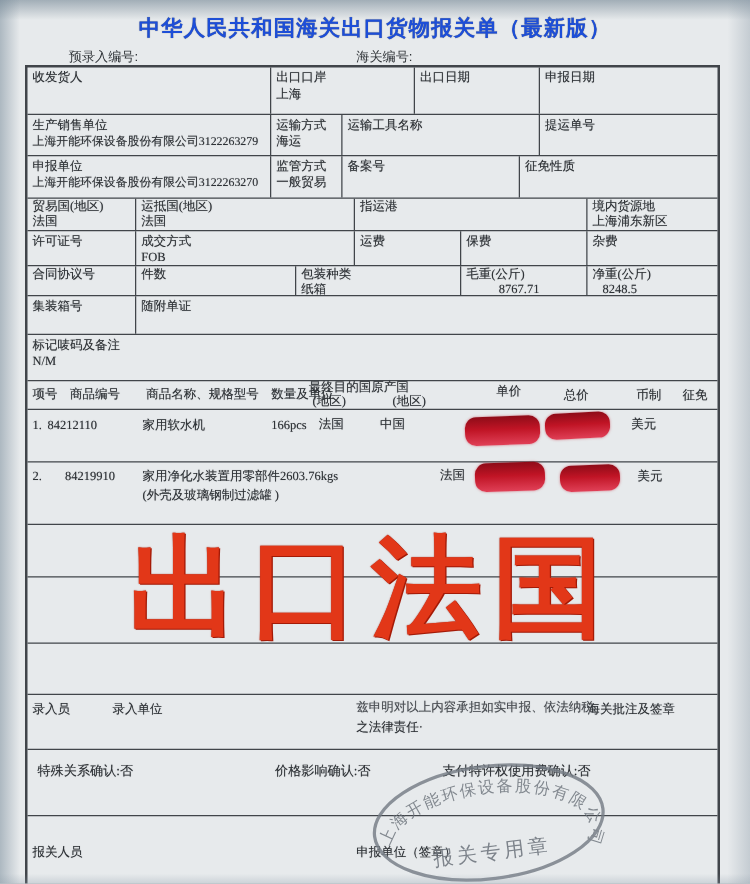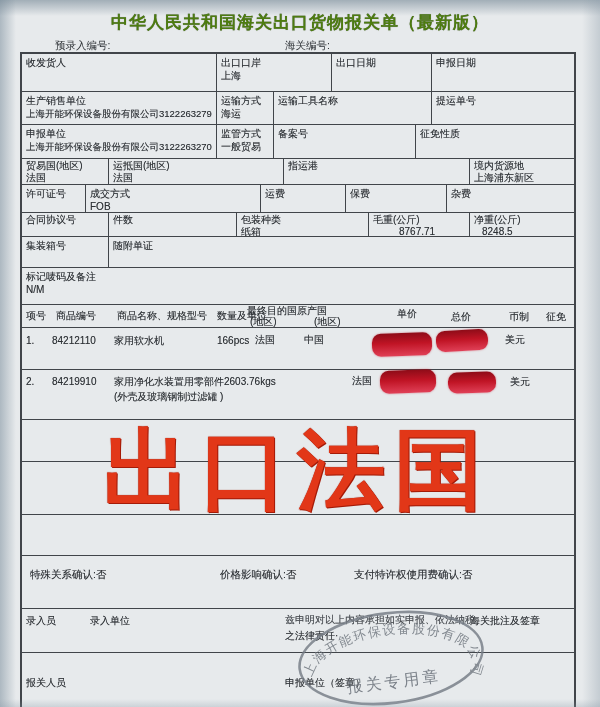--- a/index.html
+++ b/index.html
@@ -13,30 +13,30 @@
   .shade-top{position:absolute;top:0;left:0;right:0;height:16px;
     background:linear-gradient(180deg,rgba(105,125,140,.55),rgba(105,125,140,0));pointer-events:none;z-index:9;}
   .shade-left{position:absolute;top:0;left:0;bottom:0;width:16px;
     background:linear-gradient(90deg,rgba(115,135,150,.5),rgba(115,135,150,0));pointer-events:none;z-index:9;}
   .shade-right{position:absolute;top:0;right:0;bottom:0;width:18px;
     background:linear-gradient(270deg,rgba(140,155,168,.38),rgba(140,155,168,0));pointer-events:none;z-index:9;}
   .shade-bottom{position:absolute;left:0;right:0;bottom:0;height:8px;
     background:linear-gradient(0deg,rgba(140,155,168,.30),rgba(140,155,168,0));pointer-events:none;z-index:9;}
 
   .title{position:absolute;top:11px;left:0;right:0;text-align:center;
-    font-size:17px;font-weight:bold;color:#4d7c0f;letter-spacing:1px;
+    font-size:17px;font-weight:bold;color:#1d4ed8;letter-spacing:1px;
     text-shadow:0 0 .7px rgba(30,35,40,.65);}
   .preline{position:absolute;top:39px;left:0;right:0;font-size:10.5px;color:#2e3236;}
   .preline .pre-entry{position:absolute;left:55px;top:0;}
   .preline .customs-no{position:absolute;left:285px;top:0;}
 
   .form{position:absolute;left:20px;top:52px;width:556px;height:655px;
     border:2px solid #41454a;border-bottom:none;box-sizing:border-box;
     text-shadow:0 0 .6px rgba(45,50,55,.5);}
-  .row{display:flex;border-bottom:1px solid #41454a;box-sizing:border-box;position:relative;}
+  .row{display:flex;border-bottom:1px solid #41454a;box-sizing:border-box;position:relative;font-family:Liberation Serif, serif;}
   .row.noline{border-bottom:none;}
   .cell{border-right:1px solid #41454a;box-sizing:border-box;padding:3px 4px 0 4px;overflow:hidden;}
   .cell:last-child{border-right:none;}
   .lbl{font-size:10px;line-height:12px;}
   .val{font-size:10px;line-height:12px;margin-top:1px;}
   .abs{position:absolute;font-size:10px;line-height:12px;}
 
   
   .redact{position:absolute;border-radius:9px;
     background:linear-gradient(180deg,#8e0c18 0%,#c01425 45%,#e04057 100%);
@@ -128,21 +128,21 @@
       <div class="cell" style="width:186px;padding-top:1px">
         <div class="lbl">指运港</div>
       </div>
       <div class="cell" style="flex:1;padding-top:1px">
         <div class="lbl">境内货源地</div>
         <div class="val" style="margin-top:0">上海浦东新区</div>
       </div>
     </div>
 
     <div class="row" style="height:28px">
-      <div class="cell" style="width:64px">
+      <div class="cell" style="width:87px">
         <div class="lbl">许可证号</div>
       </div>
       <div class="cell" style="width:175px">
         <div class="lbl">成交方式</div>
         <div class="val">FOB</div>
       </div>
       <div class="cell" style="width:85px">
         <div class="lbl">运费</div>
       </div>
       <div class="cell" style="width:101px">
@@ -201,21 +201,21 @@
       <span class="abs" style="left:275px;top:0px">原产国</span>
       <span class="abs" style="left:292px;top:11px">(地区)</span>
       <span class="abs" style="left:375px;top:3px">单价</span>
       <span class="abs" style="left:429px;top:6px">总价</span>
       <span class="abs" style="left:487px;top:6px">币制</span>
       <span class="abs" style="left:524px;top:6px">征免</span>
     </div>
 
     <div class="row item-row" style="height:42px">
       <span class="abs" style="left:4px;top:7px">1.</span>
-      <span class="abs" style="left:30px;top:7px">84212110</span>
+      <span class="abs" style="left:16px;top:7px">84212110</span>
       <span class="abs" style="left:92px;top:7px">家用软水机</span>
       <span class="abs" style="left:195px;top:7px">166pcs</span>
       <span class="abs" style="left:233px;top:6px">法国</span>
       <span class="abs" style="left:282px;top:6px">中国</span>
       <div class="redact" style="left:350px;top:5px;width:60px;height:23px;transform:rotate(-2deg)"></div>
       <div class="redact" style="left:414px;top:2px;width:52px;height:21px;transform:rotate(-3deg)"></div>
       <span class="abs" style="left:483px;top:6px">美元</span>
     </div>
 
     <div class="row item-row" style="height:50px">
@@ -227,32 +227,32 @@
       <span class="abs" style="left:385px;top:5px">中国</span>
       <div class="redact" style="left:358px;top:0px;width:56px;height:23px;transform:rotate(-2deg)"></div>
       <div class="redact" style="left:426px;top:2px;width:48px;height:21px;transform:rotate(-2deg)"></div>
       <span class="abs" style="left:488px;top:6px">美元</span>
     </div>
 
     <div class="row" style="height:42px"></div>
     <div class="row" style="height:53px"></div>
     <div class="row" style="height:41px"></div>
 
-    <div class="row" style="height:53px">
-      <span class="abs" style="left:8px;top:12px;font-size:10.5px">特殊关系确认:否</span>
-      <span class="abs" style="left:198px;top:12px;font-size:10.5px">价格影响确认:否</span>
-      <span class="abs" style="left:332px;top:12px;font-size:10.5px">支付特许权使用费确认:否</span>
-    </div>
-
     <div class="row" style="height:44px">
       <span class="abs" style="left:4px;top:6px">录入员</span>
       <span class="abs" style="left:68px;top:6px">录入单位</span>
       <span class="abs" style="left:263px;top:5px;color:#4a4e53">兹申明对以上内容承担如实申报、依法纳税</span>
       <span class="abs" style="left:263px;top:21px">之法律责任·</span>
       <span class="abs" style="left:448px;top:6px">海关批注及签章</span>
+    </div>
+
+    <div class="row" style="height:53px">
+      <span class="abs" style="left:8px;top:12px;font-size:10.5px">特殊关系确认:否</span>
+      <span class="abs" style="left:198px;top:12px;font-size:10.5px">价格影响确认:否</span>
+      <span class="abs" style="left:332px;top:12px;font-size:10.5px">支付特许权使用费确认:否</span>
     </div>
 
     <div class="row noline" style="height:56px">
       <span class="abs" style="left:4px;top:24px">报关人员</span>
       <span class="abs" style="left:263px;top:24px">申报单位（签章）</span>
     </div>
 
   </div>
 
   <div class="watermark">出口法国</div>

